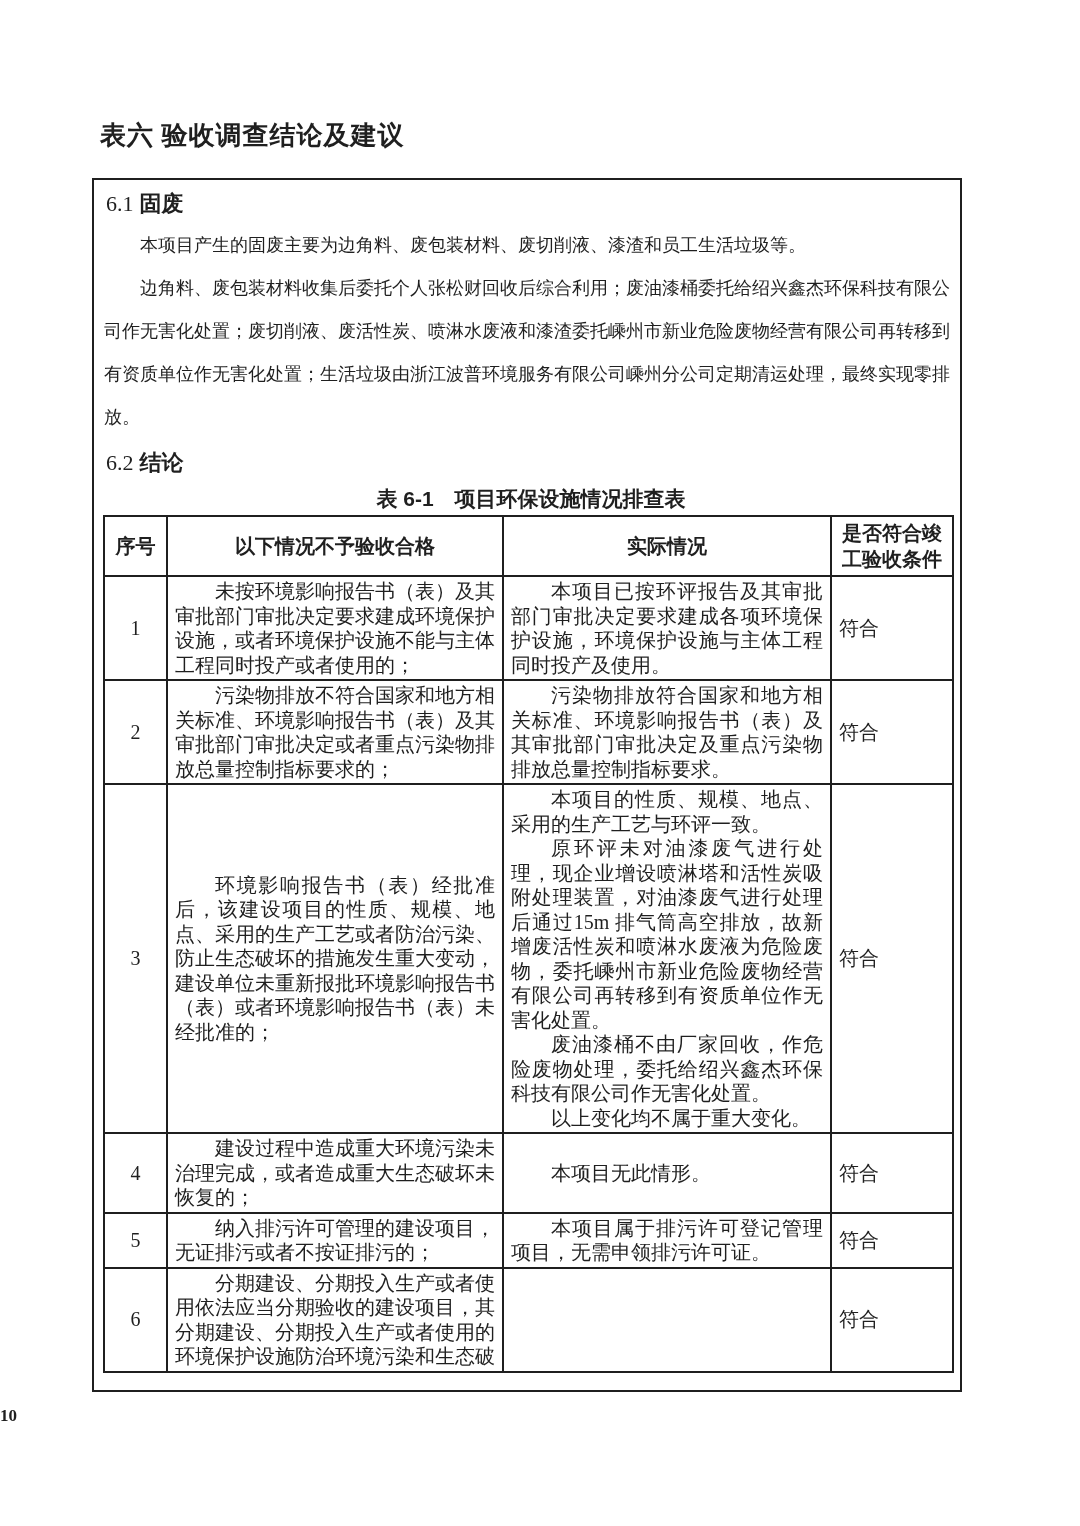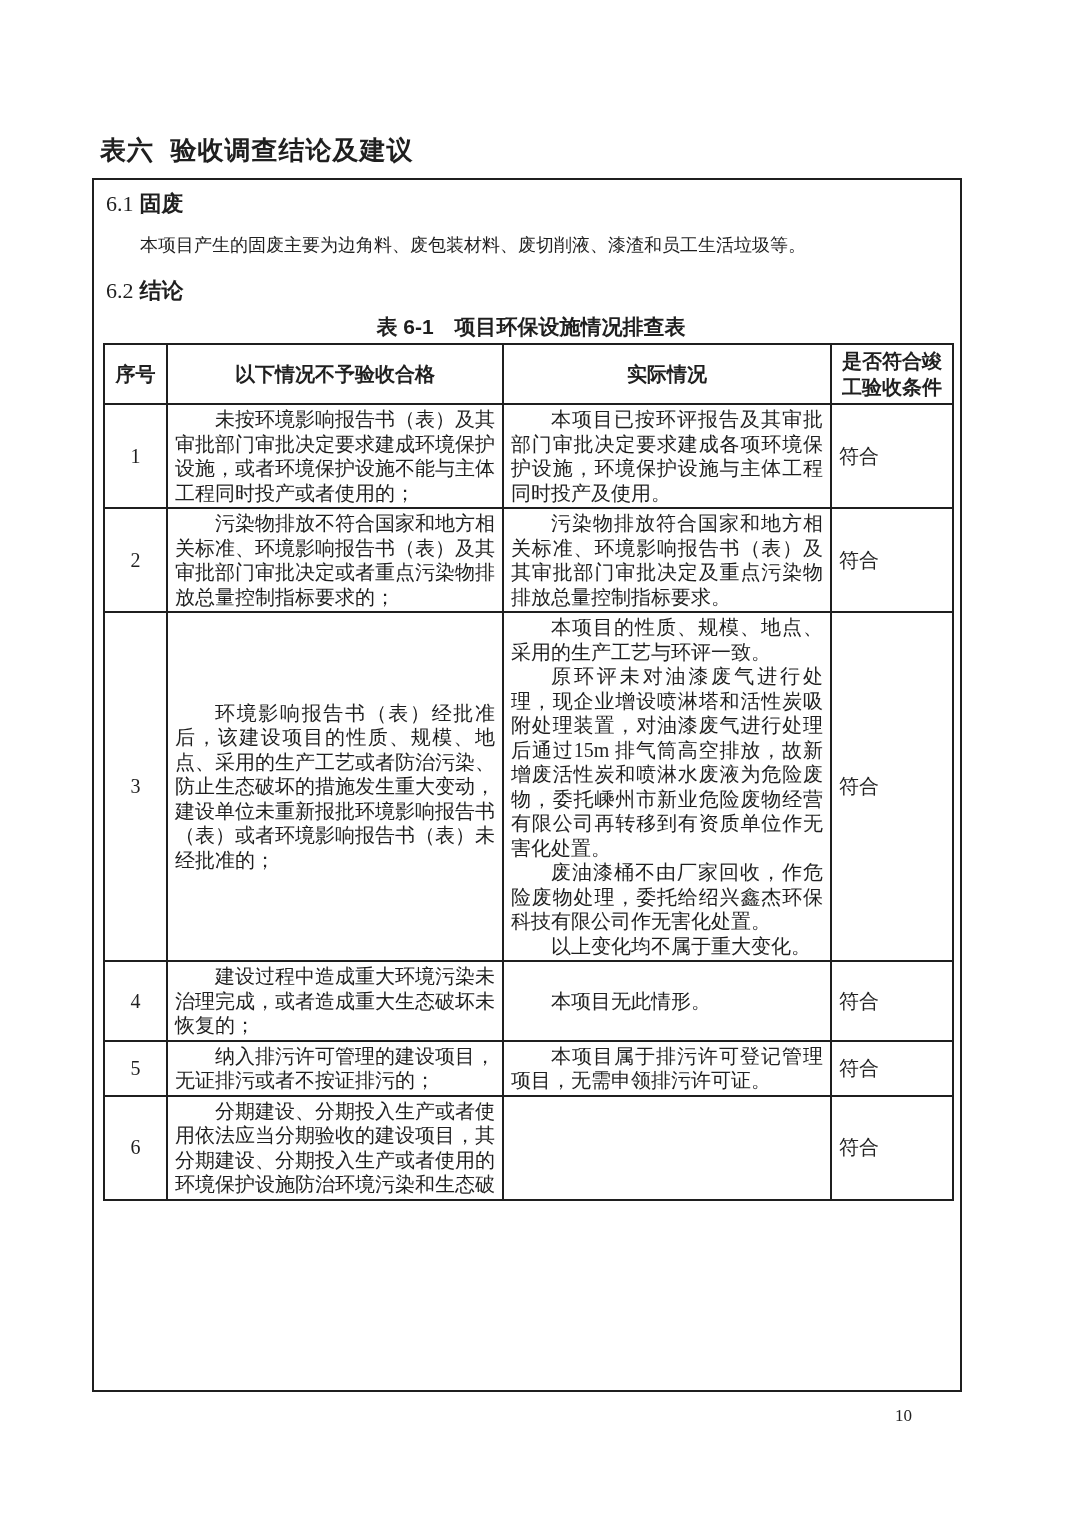--- a/index.html
+++ b/index.html
@@ -3,22 +3,22 @@
 <meta charset="utf-8">
 <style>
   html,body{margin:0;padding:0;}
   body{
     width:1080px;height:1526px;background:#ffffff;position:relative;
     font-family:"Liberation Serif","DejaVu Serif",serif;
     color:#1f1f1f;
     -webkit-font-smoothing:antialiased;
   }
   .doc-title{
-    position:absolute;left:100px;top:136px;
-    font-family:Liberation Mono, monospace;
+    position:absolute;left:100px;top:120px;
+    font-family:Liberation Serif, serif;
     font-weight:700;font-size:26px;line-height:32px;letter-spacing:1px;
     margin:0;
   }
   .doc-box{
     position:absolute;left:92px;top:178px;
     width:866px;height:1210px;
     border:2px solid #1f1f1f;
     overflow:hidden;
     box-sizing:content-box;
   }
@@ -72,35 +72,36 @@
   td.verd-cell{text-align:left;}
   tr.hdr-row{height:60px;}
   tr.r1{height:97px;}
   tr.r2{height:100px;}
   tr.r3{height:318px;}
   tr.r4{height:75px;}
   tr.r5{height:50px;}
   tr.r6{height:104px;}
   .page-number{
     position:absolute;left:0;top:1406px;width:912px;
-    text-align:right;font-size:17px;
+    text-align:left;font-size:17px;font-weight:bold;
   }
 </style>
 </head>
 <body>
 
 <h1 class="doc-title">表六 验收调查结论及建议</h1>
 
 <div class="doc-box">
 
   <div class="sec-heading">
     <span class="sec-num">6.1</span><span class="sec-label">固废</span>
   </div>
 
   <p class="body-par">本项目产生的固废主要为边角料、废包装材料、废切削液、漆渣和员工生活垃圾等。</p>
+  <p class="body-par">边角料、废包装材料收集后委托个人张松财回收后综合利用；废油漆桶委托给绍兴鑫杰环保科技有限公司作无害化处置；废切削液、废活性炭、喷淋水废液和漆渣委托嵊州市新业危险废物经营有限公司再转移到有资质单位作无害化处置；生活垃圾由浙江波普环境服务有限公司嵊州分公司定期清运处理，最终实现零排放。</p>
 
   <div class="sec-heading">
     <span class="sec-num">6.2</span><span class="sec-label">结论</span>
   </div>
 
   <div class="table-title">表 6-1　项目环保设施情况排查表</div>
 
   <table class="check-table">
     <colgroup>
       <col class="c-no">

